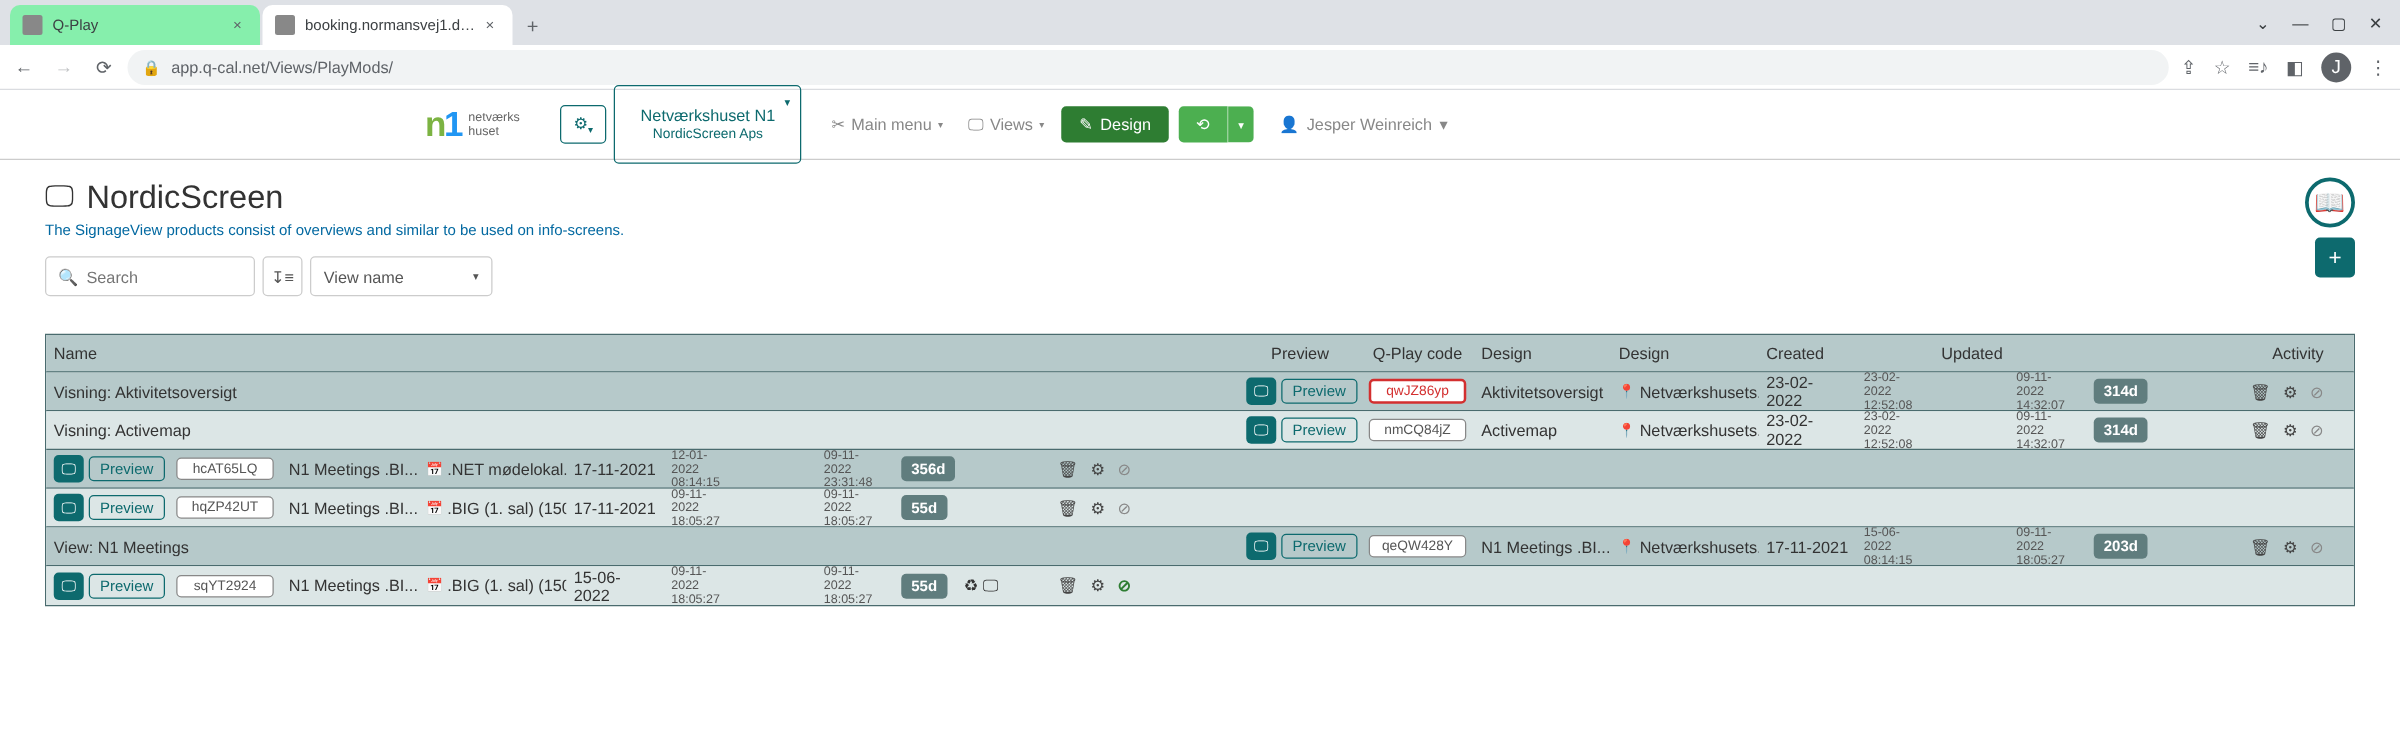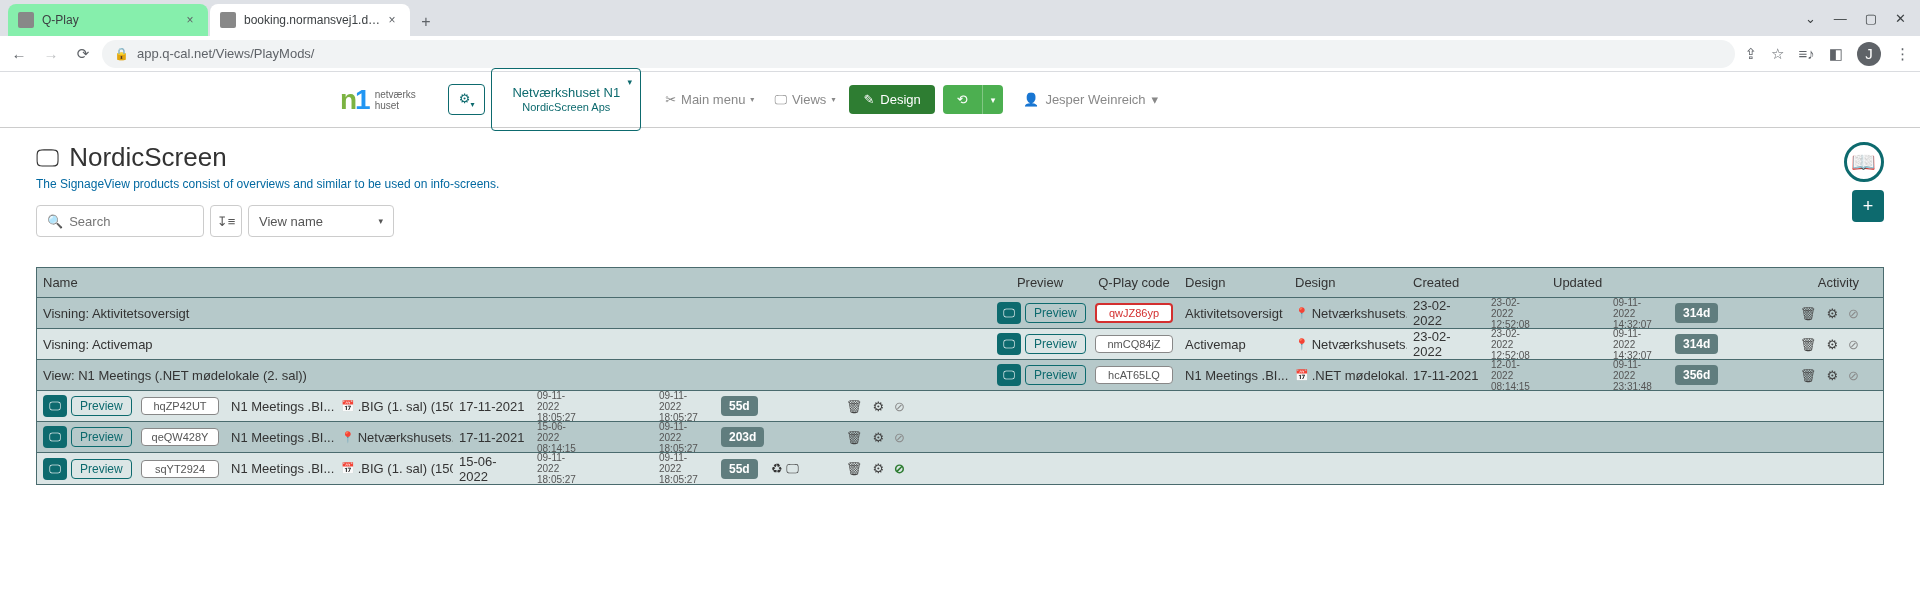--- a/index.html
+++ b/index.html
@@ -275,21 +275,20 @@
           <div class="td c-extra"></div>
           <div class="td c-act">
             <div class="act-icons">
               <span>🗑</span>
               <span>⚙</span>
               <span class="check">⊘</span>
             </div>
           </div>
         </div>
         <div class="trow odd">
-          <div class="td c-name trunc">View: N1 Meetings (.NET mødelokale (2. sal))</div>
           <div class="td c-prev">
             <div class="prev-group">
               <span class="prev-ico">🖵</span>
               <span class="prev-btn">Preview</span>
             </div>
           </div>
           <div class="td c-code">
             <span class="code-btn">hcAT65LQ</span>
           </div>
           <div class="td c-design trunc">N1 Meetings .BI...</div>
@@ -332,20 +331,21 @@
           <div class="td c-extra"></div>
           <div class="td c-act">
             <div class="act-icons">
               <span>🗑</span>
               <span>⚙</span>
               <span class="check">⊘</span>
             </div>
           </div>
         </div>
         <div class="trow odd">
+          <div class="td c-name trunc">View: N1 Meetings</div>
           <div class="td c-prev">
             <div class="prev-group">
               <span class="prev-ico">🖵</span>
               <span class="prev-btn">Preview</span>
             </div>
           </div>
           <div class="td c-code">
             <span class="code-btn">qeQW428Y</span>
           </div>
           <div class="td c-design trunc">N1 Meetings .BI...</div>

